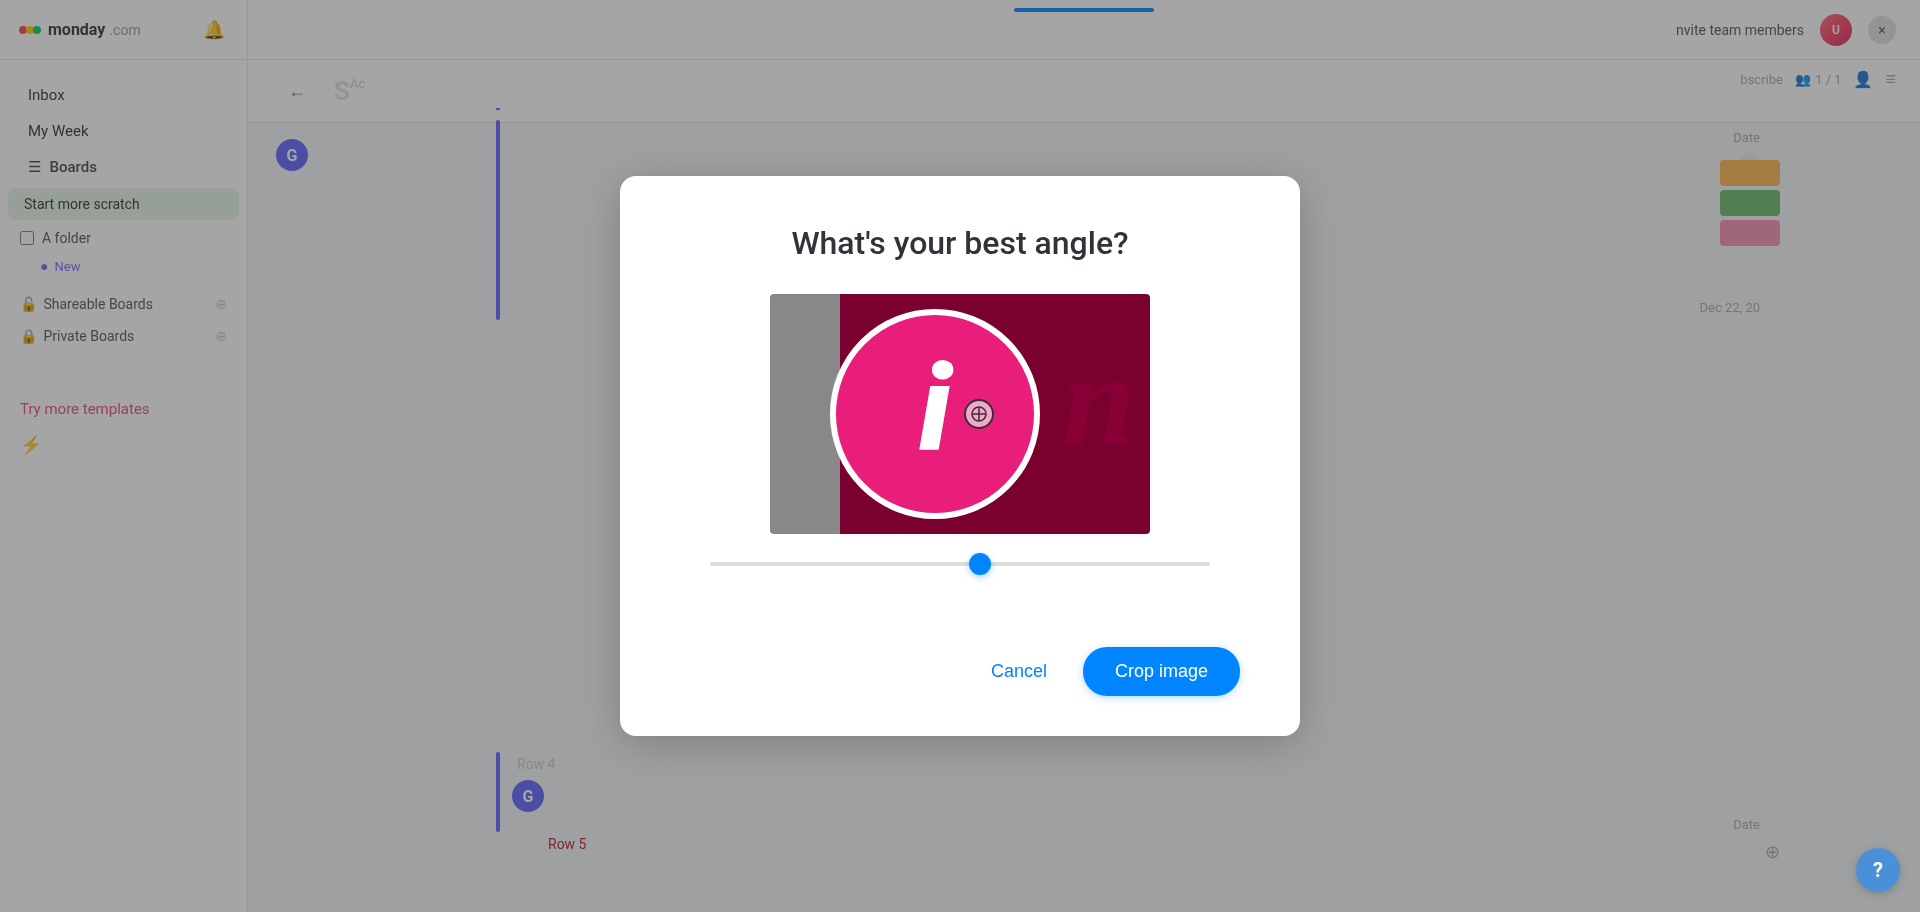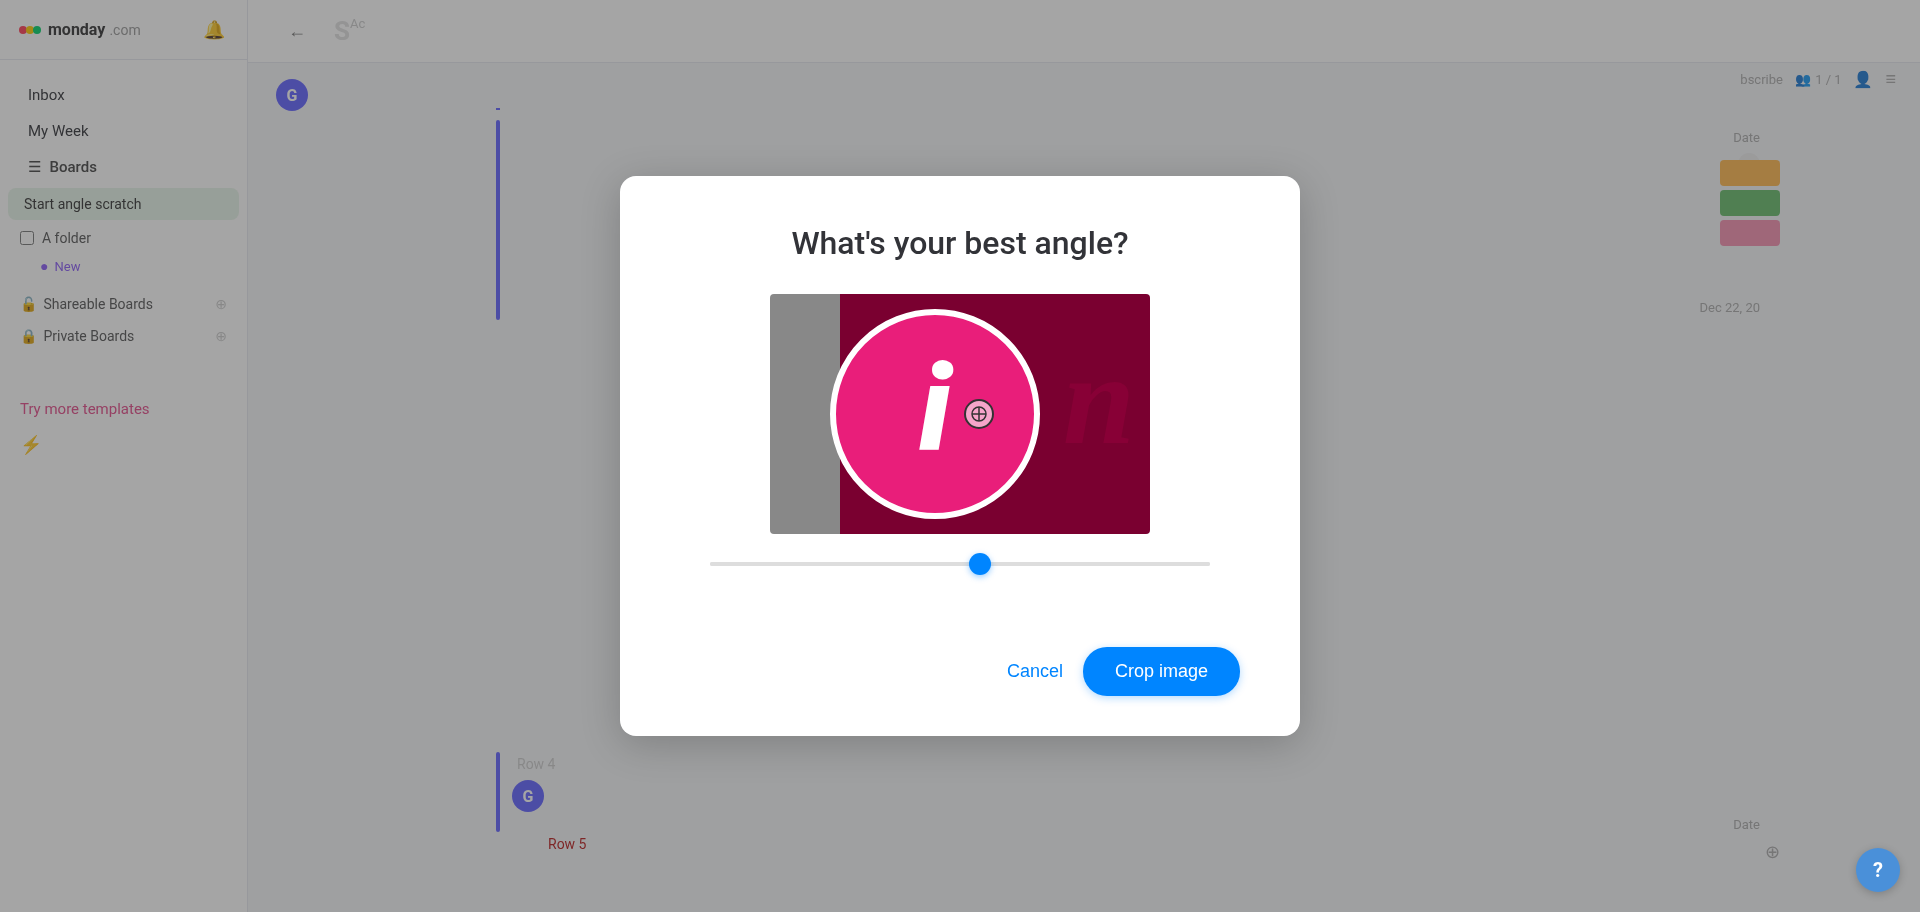--- a/index.html
+++ b/index.html
@@ -289,20 +289,21 @@
       left: 54%;
       transform: translate(-50%, -50%);
       box-shadow: 0 2px 6px rgba(0,133,255,0.4);
       cursor: pointer;
     }
 
     
     .modal-actions {
       display: flex;
       align-items: center;
+      gap: 16px;
       margin-top: auto;
       width: 100%;
       justify-content: flex-end;
     }
 
     .cancel-btn {
       background: transparent;
       border: none;
       font-size: 18px;
       color: #0085ff;
@@ -437,21 +438,21 @@
       <div class="nav-item">
         <span>My Week</span>
       </div>
 
       <div class="nav-item boards-item">
         <span>☰</span>
         <span>Boards</span>
       </div>
 
       <div class="start-scratch-btn">
-        <span>Start angle scratch</span>
+        <span>Start more scratch</span>
       </div>
 
       <div class="folder-item">
         <input type="checkbox" style="width: 14px; height: 14px;">
         <span>A folder</span>
       </div>
 
       <div class="new-item">
         <span style="color:#8b5cf6;font-size:14px;">●</span>
         <span>New</span>
@@ -474,20 +475,36 @@
       <div class="templates-link">
         <span>Try more templates</span>
       </div>
 
       <div class="bolt-icon">⚡</div>
     </div>
   </div>
 
   <div class="board-area">
 
+    <div style="height:60px; background:#fff; border-bottom:1px solid #e6e9ef; display:flex; align-items:center; padding:0 24px; gap:16px;">
+
+      <div style="position:absolute;top:8px;left:50%;transform:translateX(-50%);width:140px;height:4px;background:#0085ff;border-radius:2px;"></div>
+
+      <div style="margin-left:auto; display:flex; align-items:center; gap:16px;">
+        <div style="font-size:14px;color:#555;">
+          <span>nvite team members</span>
+        </div>
+        <div class="inline-avatar">
+          <span>U</span>
+        </div>
+        <div class="close-x">
+          <span>×</span>
+        </div>
+      </div>
+    </div>
 
     <div class="board-header-row">
       <div class="back-arrow">
         <span>←</span>
       </div>
       <div style="display:flex;flex-direction:row;">
         <span style="font-size:26px;font-weight:700;color:#e0e0e0;">S</span>
         <span style="font-size:13px;color:#ccc;">Ac</span>
       </div>
       <div style="position:absolute;right:24px;top:68px;display:flex;align-items:center;gap:12px;">

